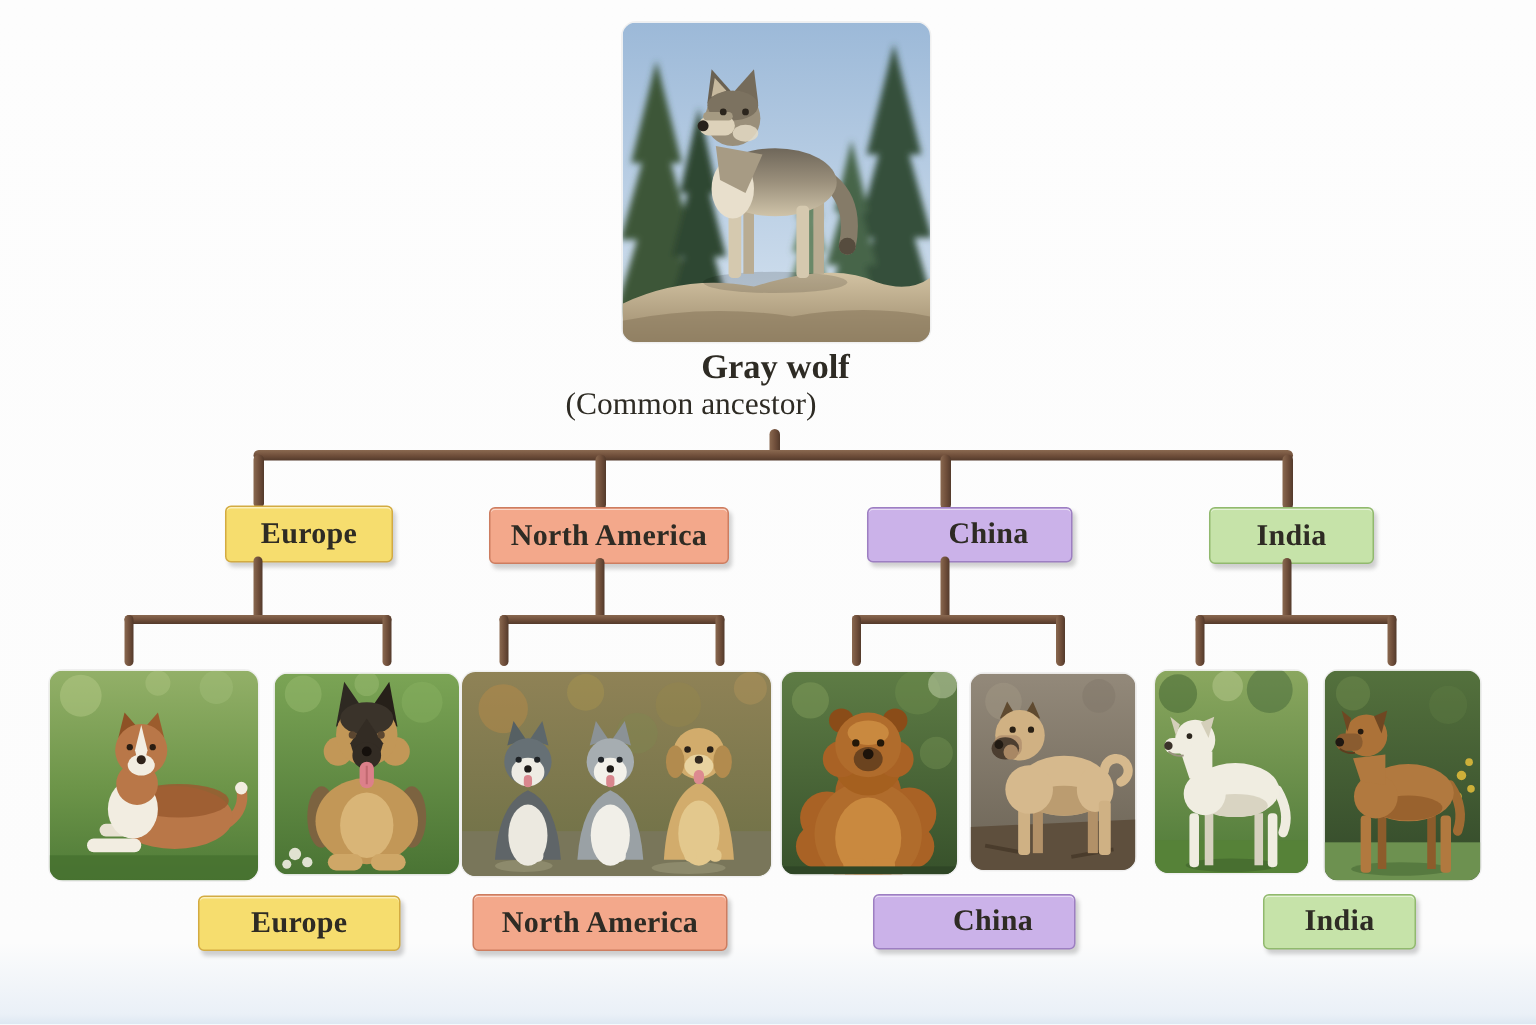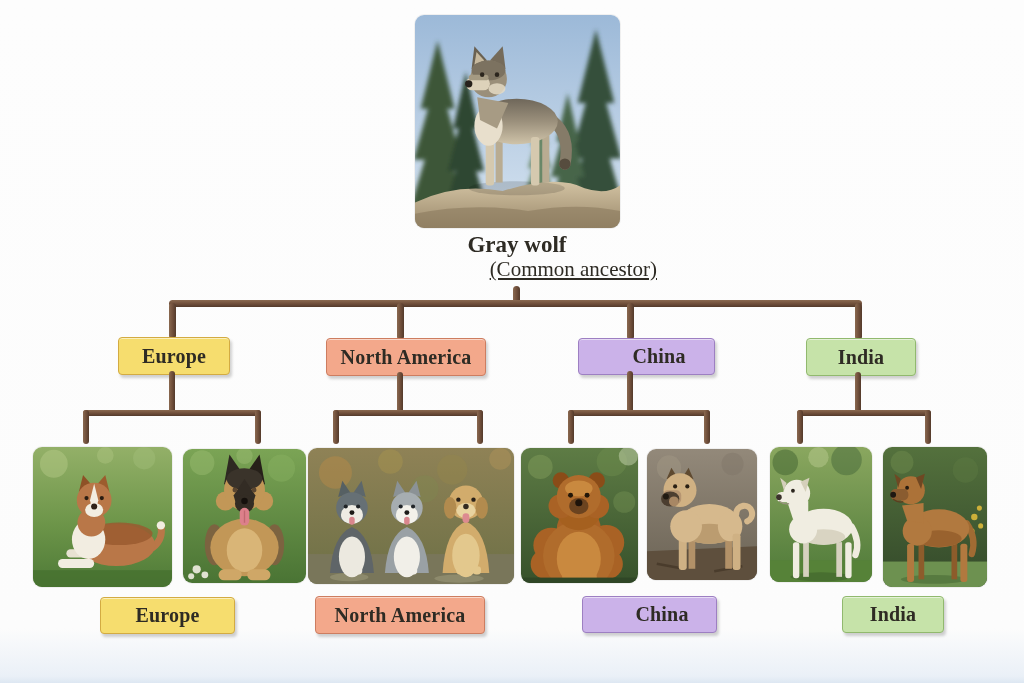--- a/index.html
+++ b/index.html
@@ -14,31 +14,31 @@
   .ln.v{width:7px;border-radius:4px;background:linear-gradient(90deg,#8a6950,var(--connector,#6f4e3a) 55%,#533a2b);}
   .ln.h2{height:6px;border-radius:3px;background:linear-gradient(180deg,#8a6950,var(--connector,#6f4e3a) 55%,#533a2b);}
   .ln.v2{width:6px;border-radius:3px;background:linear-gradient(90deg,#8a6950,var(--connector,#6f4e3a) 55%,#533a2b);}
   
   .rbox{
     position:absolute;display:flex;align-items:center;justify-content:center;
     font-weight:bold;font-size:20px;letter-spacing:.2px;
     border-radius:4px;border:1.6px solid #999;
     box-shadow:2px 3px 3px rgba(0,0,0,.18), inset 0 1px 0 rgba(255,255,255,.55);
   }
-  .c-eu{background:var(--r0-fill,#f6dd6e);border-color:var(--r0-border,#d3ab42);}
+  .c-eu{background:var(--r0-fill,#f6dd6e);border-color:var(--r0-border,#d3ab42);margin-left:32px;}
   .c-na{background:var(--r1-fill,#f3a88b);border-color:var(--r1-border,#cd7d60);}
   .c-cn{background:var(--r2-fill,#cbb2e9);border-color:var(--r2-border,#9d7fc2);padding-left:25px;}
   .c-in{background:var(--r3-fill,#c6e3a9);border-color:var(--r3-border,#91b96e);}
   
   .photo{position:absolute;border-radius:9px;overflow:hidden;box-shadow:0 0 0 1px rgba(0,0,0,.05);}
   .photo svg{display:block;width:100%;height:100%;}
   
   .t-name{position:absolute;left:392px;top:232px;width:250px;text-align:center;
           font-weight:bold;font-size:23px;}
-  .t-sub{position:absolute;left:377px;top:257px;width:280px;text-align:right;font-size:21px;text-decoration:underline;}
+  .t-sub{position:absolute;left:377px;top:257px;width:280px;text-align:left;font-size:21px;}
 </style>
 </head>
 <body>
 
 <div class="canvas">
 
   <div class="photo" style="left:415px;top:15px;width:205px;height:213px;" role="img" aria-label="Gray wolf standing on a rock in front of evergreen trees">
     <svg viewBox="0 0 145 150" preserveAspectRatio="none">
       <defs>
         <linearGradient id="skyG" x1="0" y1="0" x2="0" y2="1">

